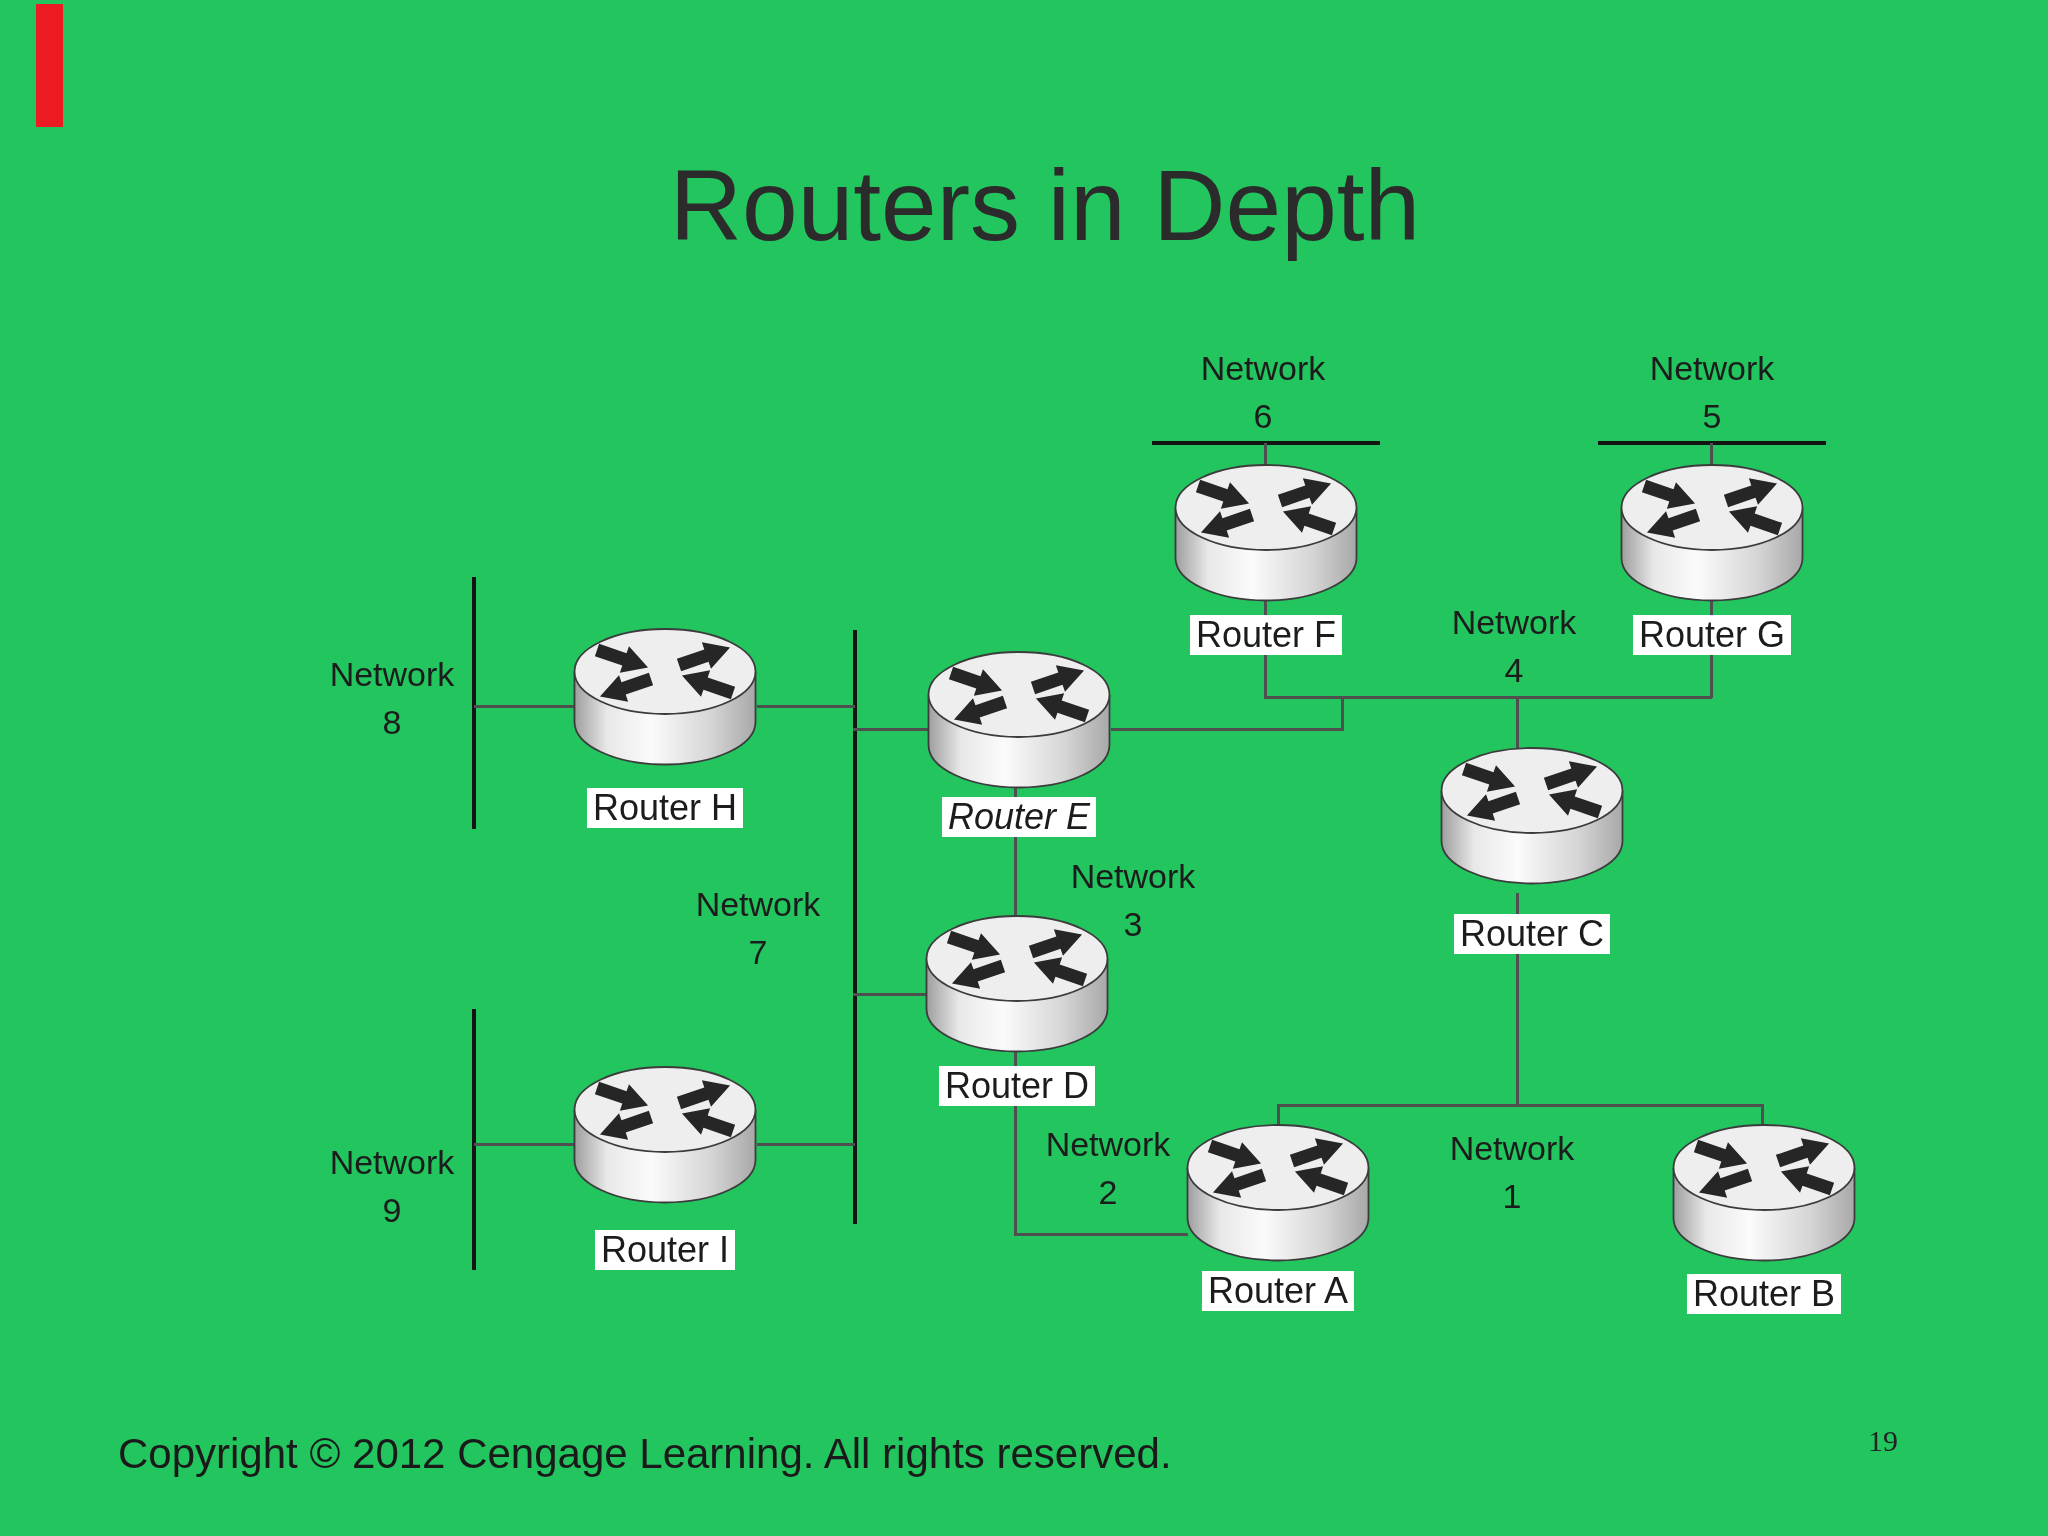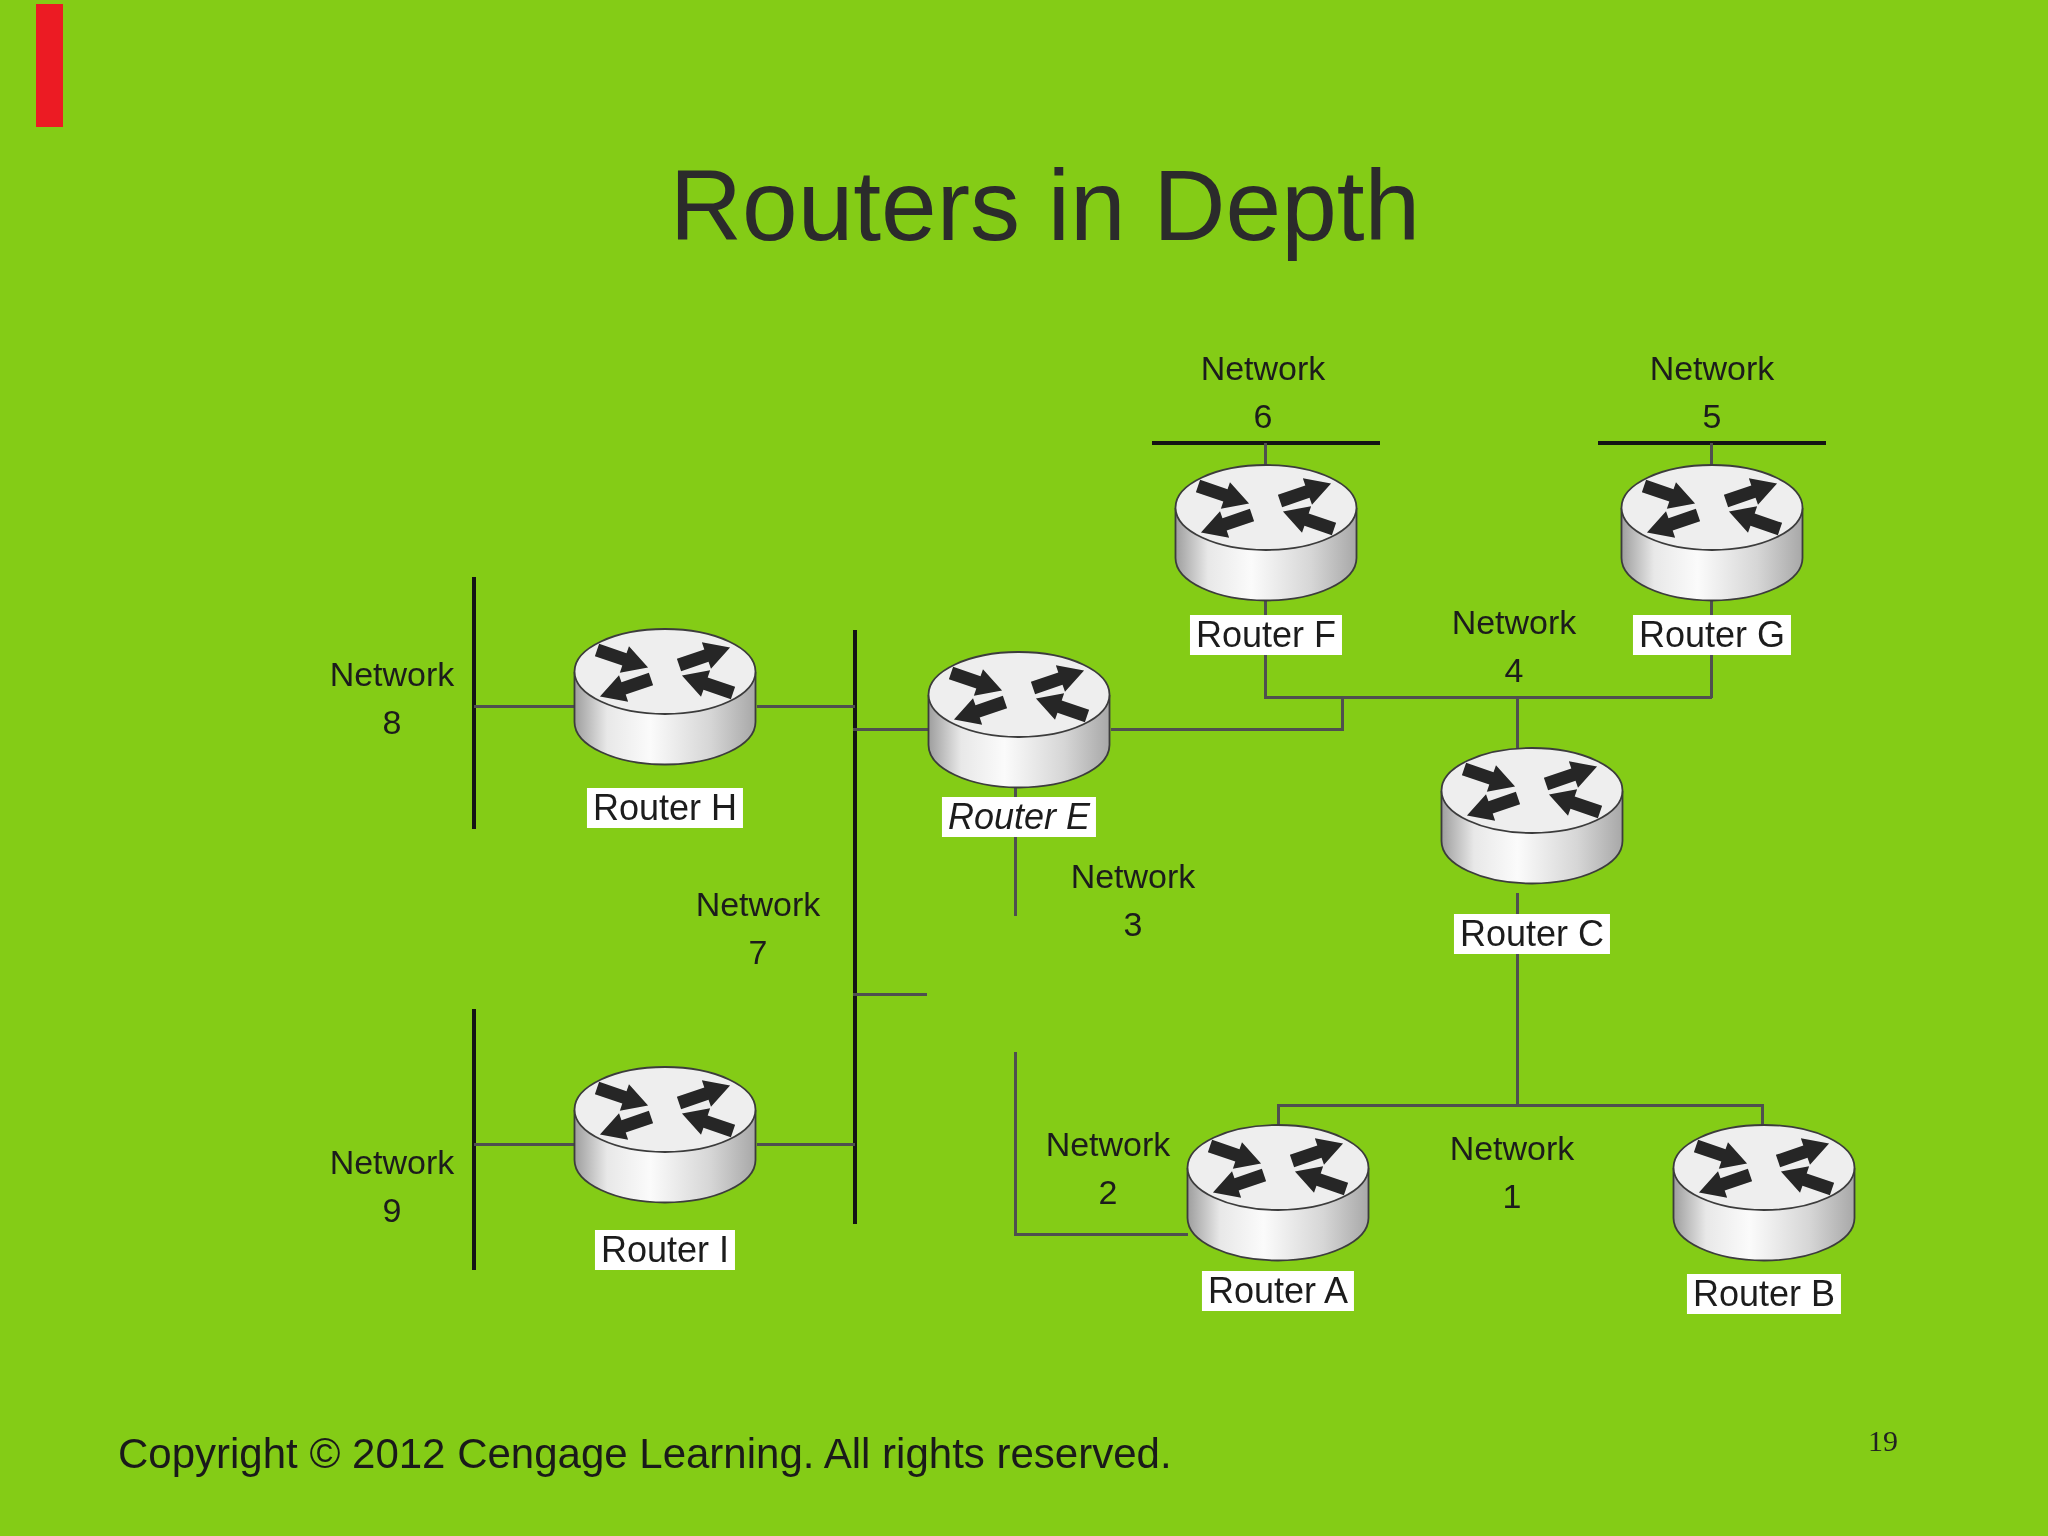--- a/index.html
+++ b/index.html
@@ -1,20 +1,20 @@
 <!DOCTYPE html>
 <html><head>
 <meta charset="utf-8">
 <style>
   html,body{margin:0;padding:0;background:#ffffff;}
   .slide{
     position:relative;
     width:2048px;
     height:1536px;
-    background:#84cc16;
+    background:#22c55e;
     overflow:hidden;
     font-family:"Liberation Sans", sans-serif;
     color:#1a1a1a;
   }
   .accent-bar{
     position:absolute;
     left:36px; top:4px;
     width:27px; height:123px;
     background:#ec1b23;
   }
@@ -170,20 +170,26 @@
           <use href="#routerSym"></use>
         </svg>
         <div class="router-label" style="top: 151px;">Router B</div>
       </div>
       <div class="router" style="left: 1440px; top: 746px;">
         <svg viewBox="0 0 184 140" width="184" height="140">
           <use href="#routerSym"></use>
         </svg>
         <div class="router-label" style="top: 168px;">Router C</div>
       </div>
+      <div class="router" style="left: 925px; top: 914px;">
+        <svg viewBox="0 0 184 140" width="184" height="140">
+          <use href="#routerSym"></use>
+        </svg>
+        <div class="router-label" style="top: 152px;">Router D</div>
+      </div>
       <div class="router" style="left: 927px; top: 650px; font-style: italic;">
         <svg viewBox="0 0 184 140" width="184" height="140">
           <use href="#routerSym"></use>
         </svg>
         <div class="router-label" style="top: 147px;">Router E</div>
       </div>
       <div class="router" style="left: 1174px; top: 463px;">
         <svg viewBox="0 0 184 140" width="184" height="140">
           <use href="#routerSym"></use>
         </svg>

